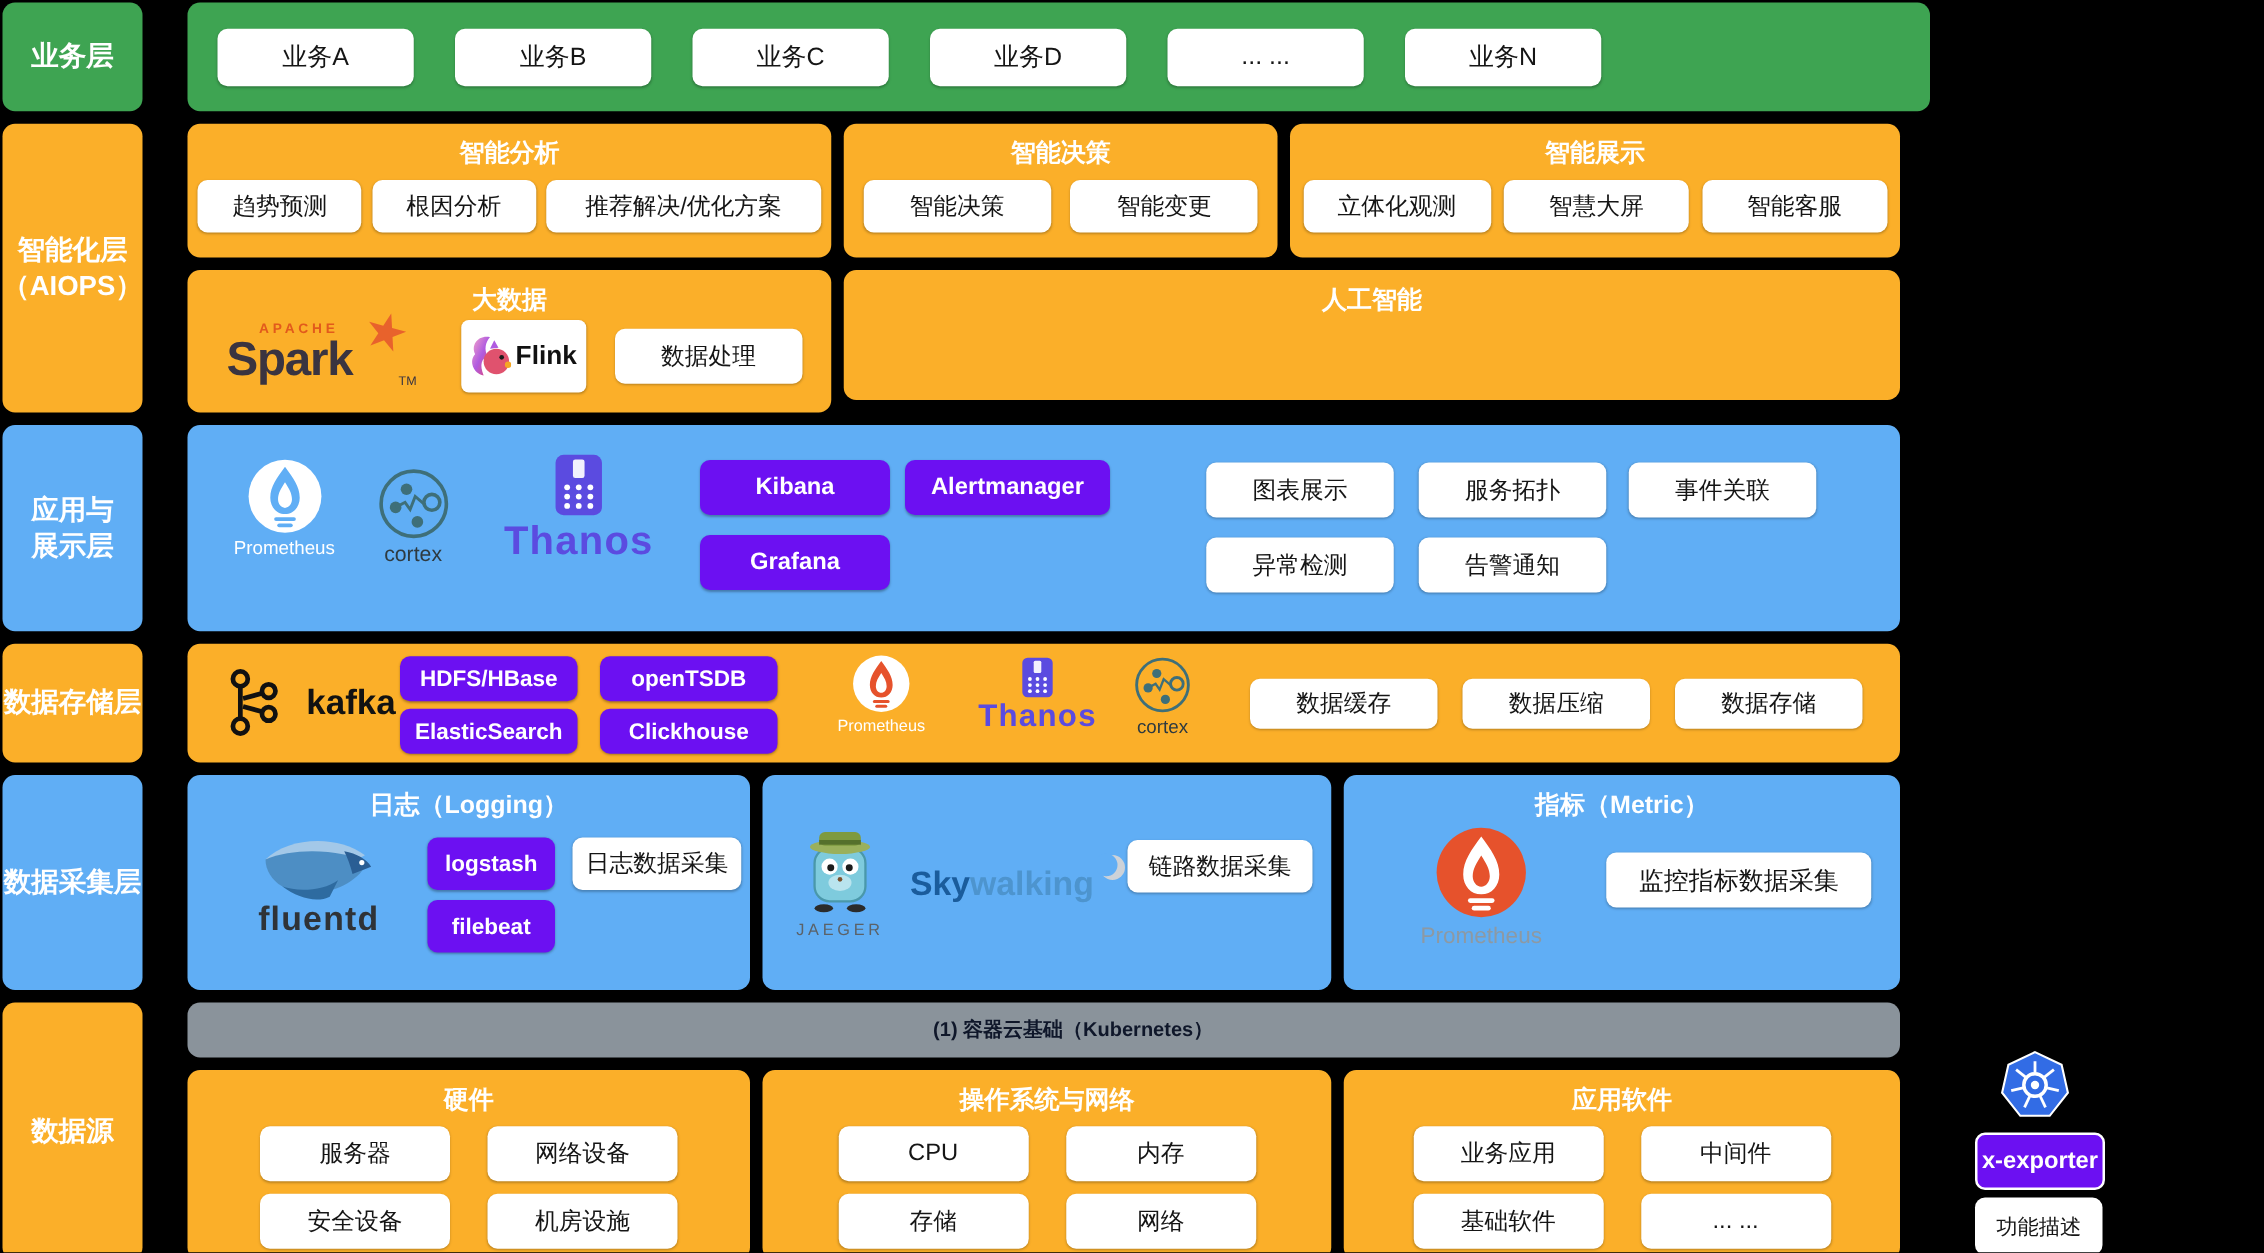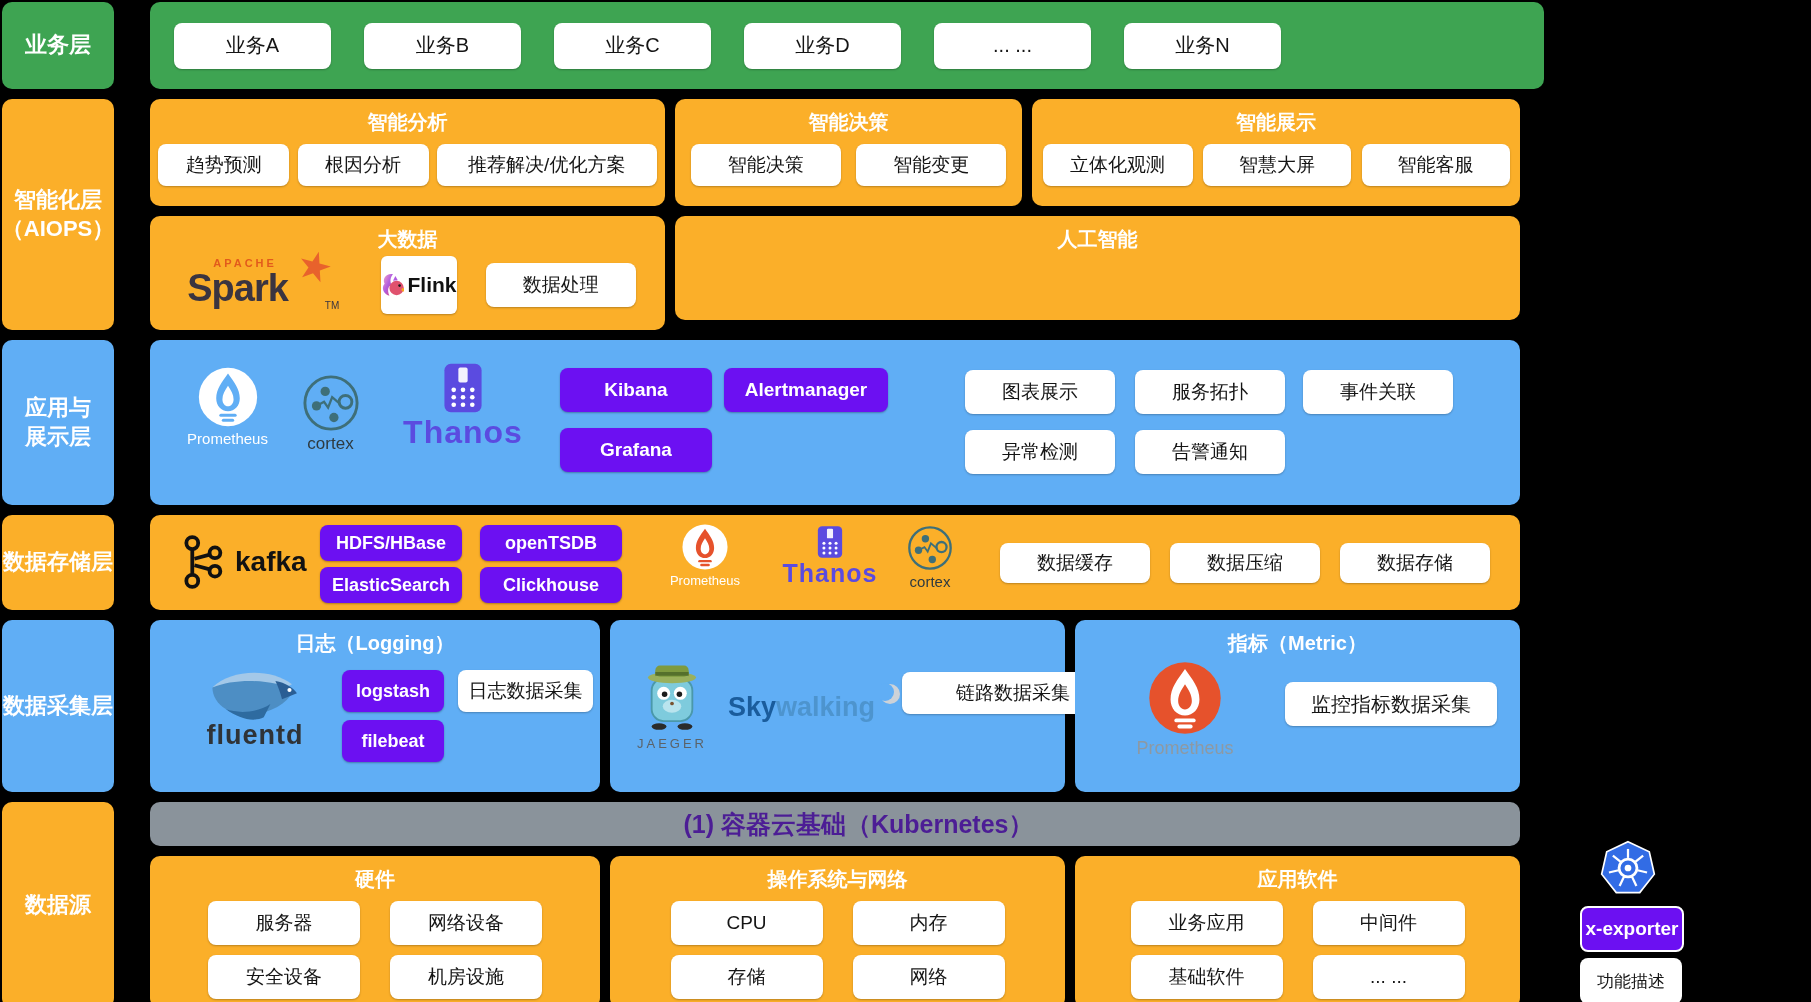--- a/index.html
+++ b/index.html
@@ -25,29 +25,29 @@
   .thanos-text{font-weight:800;letter-spacing:1px;color:#5B4BE0;}
   
   .prom-white .pc{fill:#fff;} .prom-white .pf{fill:#60AEF5;} .prom-white .pc2{fill:#fff;}
   .prom-flame .pc{fill:#fff;} .prom-flame .pf{fill:#E6522C;} .prom-flame .pc2{fill:#fff;}
   .prom-solid .pc{fill:#E6522C;} .prom-solid .pf{fill:#fff;} .prom-solid .pc2{fill:#E6522C;}
   .spark-wrap{position:relative;width:160px;height:60px;}
   .spark-apache{position:absolute;left:34px;top:2px;color:#E25A1C;font-size:11px;font-weight:700;letter-spacing:3px;}
   .spark-text{position:absolute;left:8px;top:12px;color:#3A3440;font-size:38px;font-weight:800;letter-spacing:-1px;}
   .spark-tm{position:absolute;right:0px;bottom:4px;color:#3A3440;font-size:10px;}
   .spark-star{position:absolute;right:6px;top:-12px;color:#E8622C;font-size:40px;transform:rotate(15deg);}
-  .flink-tile{background:#fff;border-radius:6px;width:76px;height:58px;display:flex;align-items:center;
+  .flink-tile{background:#fff;border-radius:6px;width:100px;height:58px;display:flex;align-items:center;
               justify-content:center;gap:3px;box-shadow:0 1px 2px rgba(0,0,0,0.25);margin-left:12px;}
   .flink-text{font-size:21px;font-weight:800;color:#111;}
   .kafka-text{font-size:28px;font-weight:700;color:#121212;}
   .fluentd-text{font-size:27px;font-weight:600;color:#2F3337;margin-top:-4px;letter-spacing:1px;}
   .jaeger-lbl{color:#5b6268;font-size:13px;letter-spacing:3px;margin-top:2px;}
   .sky1{color:#1A5C9C;font-size:27px;font-weight:800;}
   .sky2{color:#4D94CE;font-size:27px;font-weight:600;}
-  .k8sbar-text{color:#4c1d95;font-weight:700;font-size:25px;margin-left:47px;}
+  .k8sbar-text{color:#0f172a;font-weight:700;font-size:16px;margin-left:47px;}
   .grid2x2{display:flex;flex-wrap:wrap;width:334px;gap:10px 30px;margin:8px auto 0 auto;justify-content:center;}
 </style>
 </head>
 <body>
 
 <div id="canvas">
 
   <div class="side orange" style="top:99px;height:231px;">
     <span>
       <span>智能化层</span><br>
@@ -178,21 +178,21 @@
     <div class="pbtn abs" style="left:574px;top:28px;width:164px;height:44px;">Alertmanager</div>
     <div class="pbtn abs" style="left:410px;top:88px;width:152px;height:44px;">Grafana</div>
     <div class="wbtn abs" style="left:815px;top:30px;width:150px;height:44px;">图表展示</div>
     <div class="wbtn abs" style="left:985px;top:30px;width:150px;height:44px;">服务拓扑</div>
     <div class="wbtn abs" style="left:1153px;top:30px;width:150px;height:44px;">事件关联</div>
     <div class="wbtn abs" style="left:815px;top:90px;width:150px;height:44px;">异常检测</div>
     <div class="wbtn abs" style="left:985px;top:90px;width:150px;height:44px;">告警通知</div>
   </div>
 
   <div class="box orange" style="left:150px;top:515px;width:1370px;height:95px;">
-    <div class="abs" style="left:25px;top:18px;display:flex;align-items:center;gap:6px;">
+    <div class="abs" style="left:25px;top:18px;display:flex;align-items:center;gap:16px;">
       <svg width="54" height="58" viewBox="0 0 100 100">
         <line x1="32" y1="26" x2="32" y2="74" stroke="#111" stroke-width="7"></line>
         <line x1="36" y1="44" x2="66" y2="36" stroke="#111" stroke-width="7"></line>
         <line x1="36" y1="56" x2="66" y2="64" stroke="#111" stroke-width="7"></line>
         <circle cx="32" cy="15" r="11" fill="#FBAF29" stroke="#111" stroke-width="7"></circle>
         <circle cx="32" cy="85" r="11" fill="#FBAF29" stroke="#111" stroke-width="7"></circle>
         <circle cx="74" cy="33" r="10" fill="#FBAF29" stroke="#111" stroke-width="7"></circle>
         <circle cx="74" cy="67" r="10" fill="#FBAF29" stroke="#111" stroke-width="7"></circle>
       </svg>
       <span class="kafka-text">kafka</span>
@@ -279,21 +279,21 @@
       <span class="jaeger-lbl">JAEGER</span>
     </div>
     <div class="abs" style="left:118px;top:72px;display:flex;align-items:baseline;">
       <span class="sky1">Sky</span>
         <span class="sky2">walking</span>
       <svg width="24" height="24" viewBox="0 0 24 24" style="margin-left:3px;transform:translateY(-10px);">
         <circle cx="12" cy="12" r="10" fill="#CDD2D8"></circle>
         <circle cx="7" cy="10" r="9" fill="#60AEF5"></circle>
       </svg>
     </div>
-    <div class="wbtn abs" style="left:292px;top:52px;width:148px;height:42px;padding-left:37px;">链路数据采集</div>
+    <div class="wbtn abs" style="left:292px;top:52px;width:148px;height:42px;">链路数据采集</div>
   </div>
   <div class="box blue" style="left:1075px;top:620px;width:445px;height:172px;">
     <div class="sec-title" style="margin-top:10px;">指标（Metric）</div>
     <div class="logo-block abs" style="left:55px;top:40px;width:110px;">
       <svg width="76" height="76" viewBox="0 0 100 100" class="prom-solid">
         <circle cx="50" cy="50" r="47" class="pc"></circle>
         <path class="pf" d="M50 12 C40 26 31 37 31 52 C31 64 39 73 50 73 C61 73 69 64 69 52 C69 37 60 26 50 12 Z"></path>
         <path class="pc2" d="M50 32 C45 40 41 46 41 54 C41 60 45 65 50 65 C55 65 59 60 59 54 C59 46 55 40 50 32 Z"></path>
         <rect class="pf" x="36" y="77" width="28" height="5" rx="2.5"></rect>
         <rect class="pf" x="40" y="85" width="20" height="5" rx="2.5"></rect>

